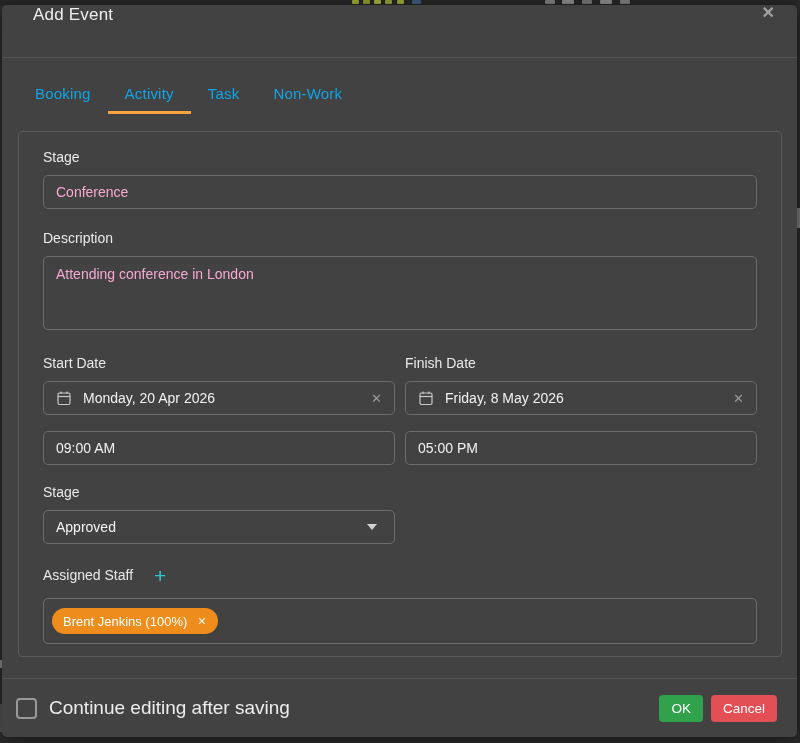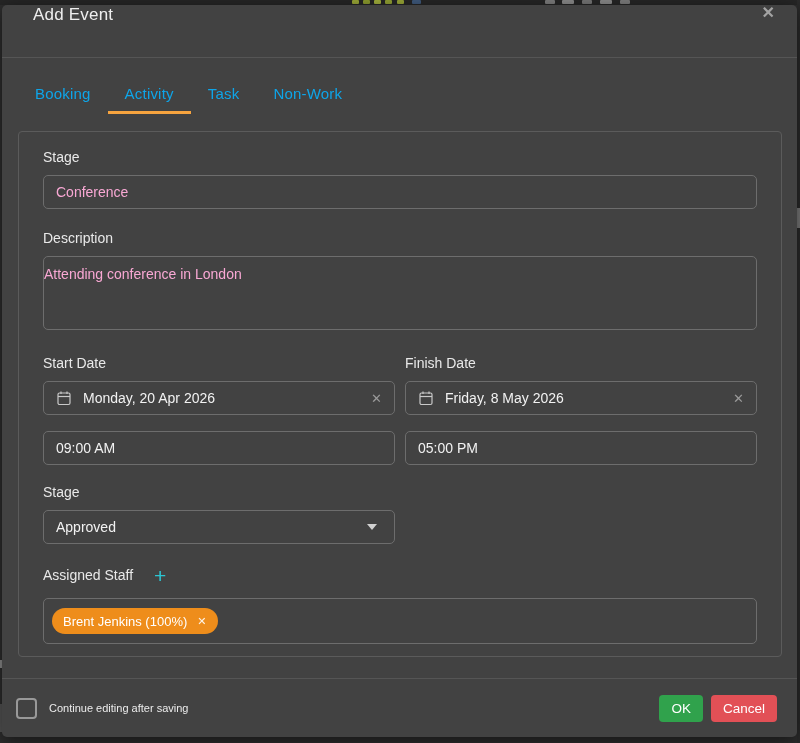--- a/index.html
+++ b/index.html
@@ -67,21 +67,21 @@
 
   .two-col { display: grid; grid-template-columns: 1fr 1fr; column-gap: 10px; }
 
   .text-input {
     width: 100%; height: 34px;
     background: transparent;
     border: 1px solid #6d6d6d; border-radius: 5px;
     color: #f9a8d4; font-size: 14px; font-family: "Liberation Sans", sans-serif;
     padding: 0 12px; outline: none;
   }
-  textarea.text-input { height: 74px; padding: 8px 0; resize: none; line-height: 18px; }
+  textarea.text-input { height: 74px; padding: 8px 12px; resize: none; line-height: 18px; }
 
   .fake-input {
     height: 34px;
     border: 1px solid #6d6d6d; border-radius: 5px;
     display: flex; align-items: center;
     padding: 0 12px; font-size: 14px; color: #f2f2f2;
     cursor: pointer;
   }
   .fake-input .value { white-space: nowrap; }
   .date-input .cal-icon { display: flex; margin-right: 11px; }
@@ -117,21 +117,21 @@
     border-top: 1px solid #555555;
     display: flex; align-items: center; justify-content: space-between;
     padding: 0 20px 0 14px;
   }
   .footer-left { display: flex; align-items: center; }
   .checkbox {
     width: 21px; height: 21px;
     border: 2px solid #999999; border-radius: 4px;
     background: transparent; cursor: pointer;
   }
-  .checkbox-label { margin-left: 12px; font-size: 11px; color: #ececec; }
+  .checkbox-label { margin-left: 12px; font-size: 19px; color: #ececec; }
   .footer-right { display: flex; gap: 8px; align-items: flex-end; }
   .btn {
     height: 27px; border: none; border-radius: 4px;
     color: #ffffff; font-size: 13.5px; font-family: "Liberation Sans", sans-serif;
     padding: 0 12px; cursor: pointer;
   }
   .btn-ok { background: #30a24c; }
   .btn-cancel { background: #e25056; }
 </style>
 </head>

